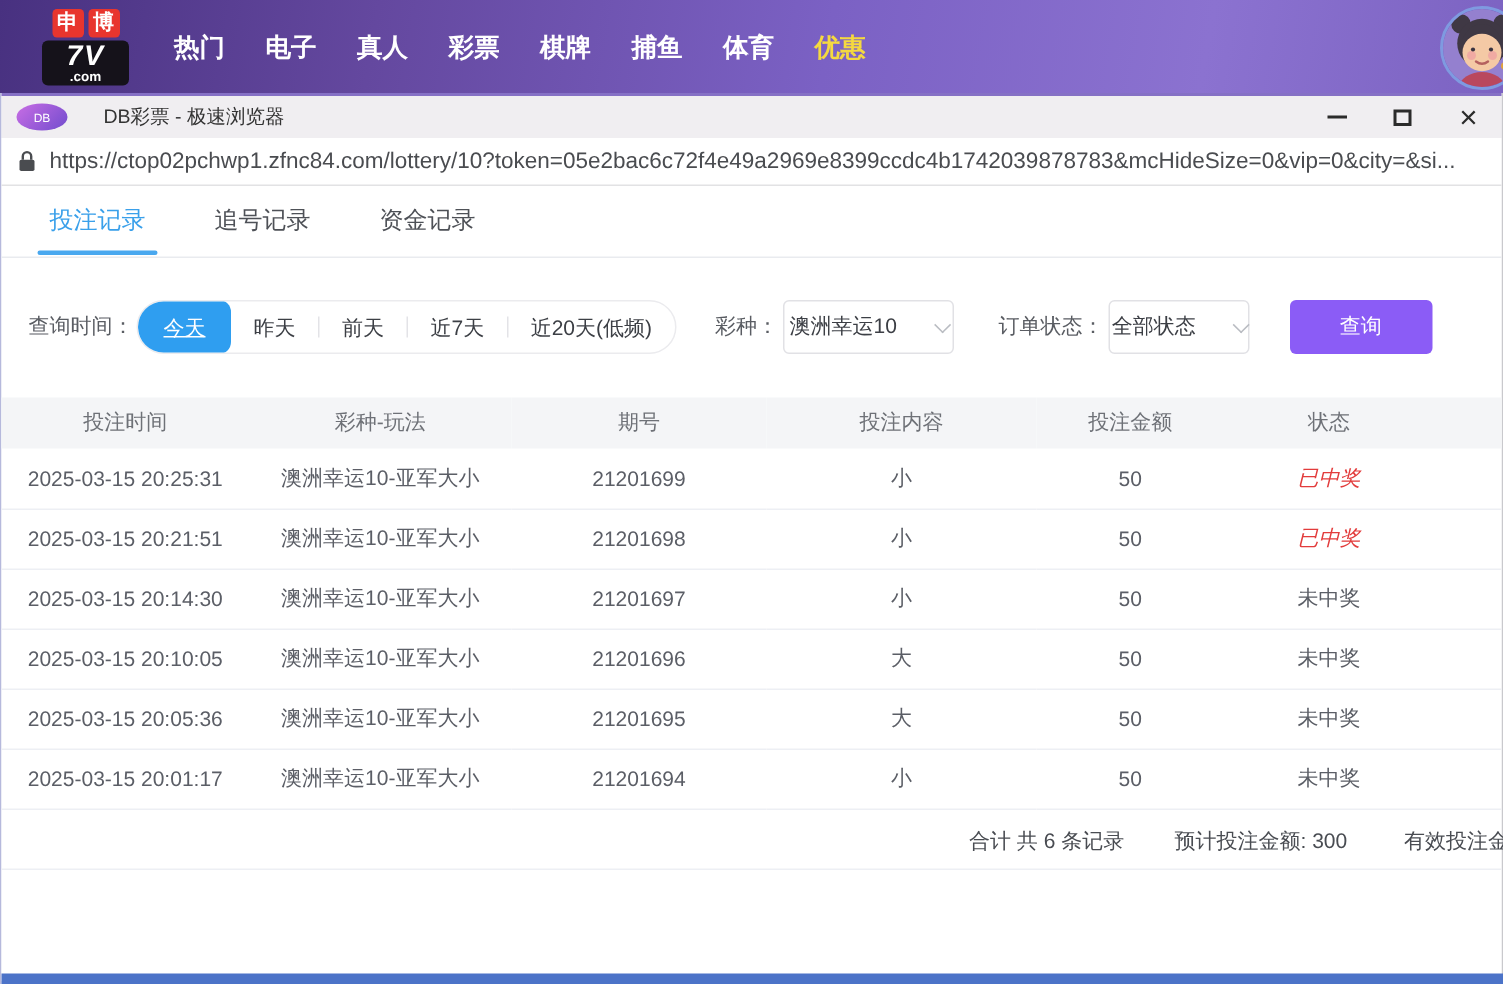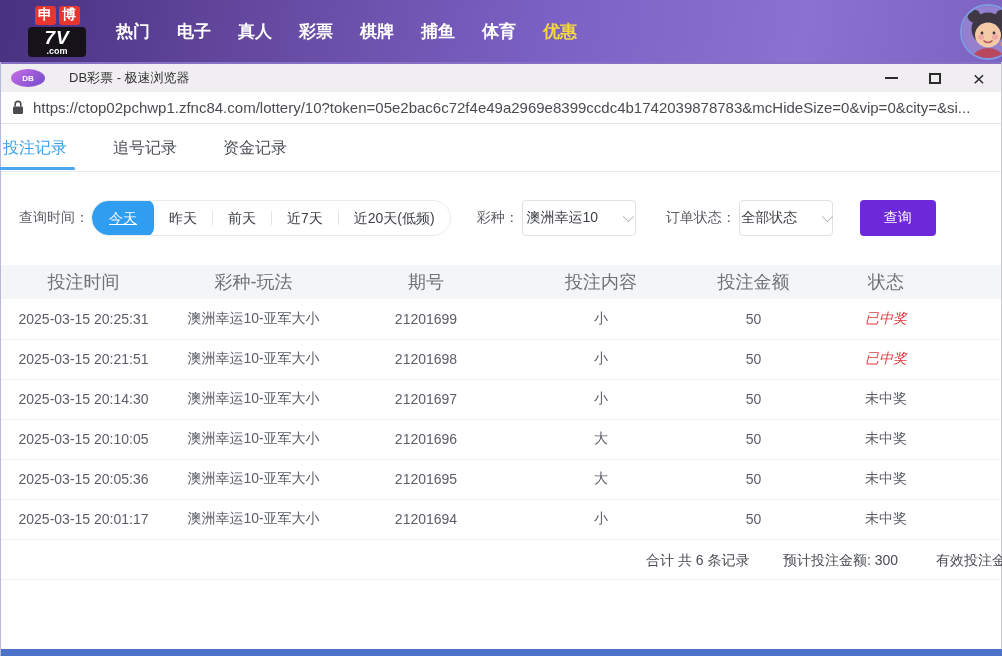--- a/index.html
+++ b/index.html
@@ -23,36 +23,36 @@
   .nav-item.highlight { color:#f5d93f; }
   .avatar { position:absolute; right:-14px; top:4px; width:56px; height:56px; border-radius:50%;
     overflow:hidden; border:2px solid #7f9ae0; cursor:pointer; }
 
   
   .browser-window { height:594px; background:#fff; border-left:1px solid #b6b9dc; border-right:1px solid #c9c9cd; position:relative; }
   .titlebar { height:30px; background:#f0eef1; border-top:2px solid #8570c5;
     display:flex; align-items:center; padding-left:10px; }
   .db-icon { width:34px; height:18px; border-radius:50%;
     background:linear-gradient(135deg,#c06ae2 10%,#7a4fd0 90%);
-    color:#fff; font-size:8px; font-weight:bold; display:flex; align-items:center; justify-content:center; }
+    color:#fff; font-size:8px; font-weight:normal; display:flex; align-items:center; justify-content:center; }
   .win-title { margin-left:24px; font-size:13px; color:#333; }
   .win-controls { margin-left:auto; display:flex; align-items:center; }
   .wc { width:44px; height:28px; display:flex; align-items:center; justify-content:center; cursor:pointer; color:#2b2b2b; }
   .wc-min-glyph { width:13px; border-top:2px solid #2b2b2b; display:inline-block; }
   .wc-max-glyph { width:12px; height:11px; border:2px solid #2b2b2b; display:inline-block; }
   .wc-close-glyph { font-size:21px; font-weight:300; line-height:1; }
 
   .urlbar { height:32px; background:#fff; border-bottom:1px solid #e2e2e4;
     display:flex; align-items:center; padding-left:11px; }
   .lock { margin-right:9px; display:flex; cursor:pointer; }
   .url-text { font-size:15px; color:#4a4c50; white-space:nowrap; overflow:hidden; }
 
   
   .content { position:relative; background:#fff; height:530px; }
-  .tabs { height:48px; display:flex; align-items:center; gap:42px;
+  .tabs { height:48px; display:flex; align-items:center; padding-left:30px; gap:42px;
     border-bottom:1px solid #e9ebef; }
   .tab { font-size:16px; color:#4e5157; background:none; border:none; cursor:pointer;
     position:relative; height:48px; line-height:48px; padding:0 2px;
     font-family:"Liberation Sans","DejaVu Sans",sans-serif; }
   .tab.active { color:#3aa0ea; }
   .tab.active::after { content:""; position:absolute; left:-6px; right:-6px; bottom:2px;
     height:3px; border-radius:2px; background:#49a8ef; }
 
   .filterbar { margin:28px 0 0 18px; display:flex; align-items:center; height:36px; }
   .f-label { font-size:14px; color:#5a5d63; white-space:nowrap; }
@@ -64,28 +64,28 @@
   .time-opt.active { background:#2f9ef0; color:#fff; border-radius:17px 8px 8px 17px; padding:0 17px;text-decoration:underline; }
   .v-div { width:1px; height:14px; background:#e3e3e7; }
   .sel { display:flex; align-items:center; justify-content:center; gap:25px;
     border:1px solid #e1e1e5; border-radius:4px; height:36px; cursor:pointer; background:#fff; }
   .sel-lottery { width:114px; margin-left:3px; }
   .sel-status { width:94px; margin-left:3px; }
   .sel-text { font-size:14px; color:#3c3f45; }
   .chev { width:8px; height:8px; border-right:1.6px solid #b9bcc2; border-bottom:1.6px solid #b9bcc2;
     transform:rotate(45deg) translateY(-2px); }
   .ml26 { margin-left:26px; } .ml30 { margin-left:30px; }
-  .search-btn { margin-left:27px; width:76px; height:36px; background:#6d28d9; color:#fff;
+  .search-btn { margin-left:27px; width:95px; height:36px; background:#8b5cf6; color:#fff;
     border:none; border-radius:4px; font-size:14px; cursor:pointer;
     font-family:"Liberation Sans","DejaVu Sans",sans-serif; }
 
   
   table { width:100%; border-collapse:collapse; margin-top:29px; table-layout:fixed; }
   col.c1{width:16.5%} col.c2{width:17.5%} col.c3{width:17%} col.c4{width:18%} col.c5{width:12.5%} col.c6{width:18.5%}
-  thead th { background:#f4f5f7; height:34px; font-size:18px; font-weight:normal; color:#6e7177; text-align:center; }
+  thead th { background:#f4f5f7; height:34px; font-size:14px; font-weight:normal; color:#6e7177; text-align:center; }
   tbody td { height:40px; font-size:14px; color:#5b5e66; text-align:center;
     border-bottom:1px solid #edeff4; white-space:nowrap; overflow:hidden; }
   th:last-child, td:last-child { padding-right:45px; }
   .st { color:#5b5e66; }
   .st.won { color:#e23c3c;font-style:italic; }
 
   .summary { position:relative; height:40px; border-bottom:1px solid #edeff4; font-size:14px; color:#494c52; }
   .summary span { position:absolute; top:0; line-height:40px; white-space:nowrap; }
   .sum-records { left:645px; }
   .sum-expected { left:782px; }

